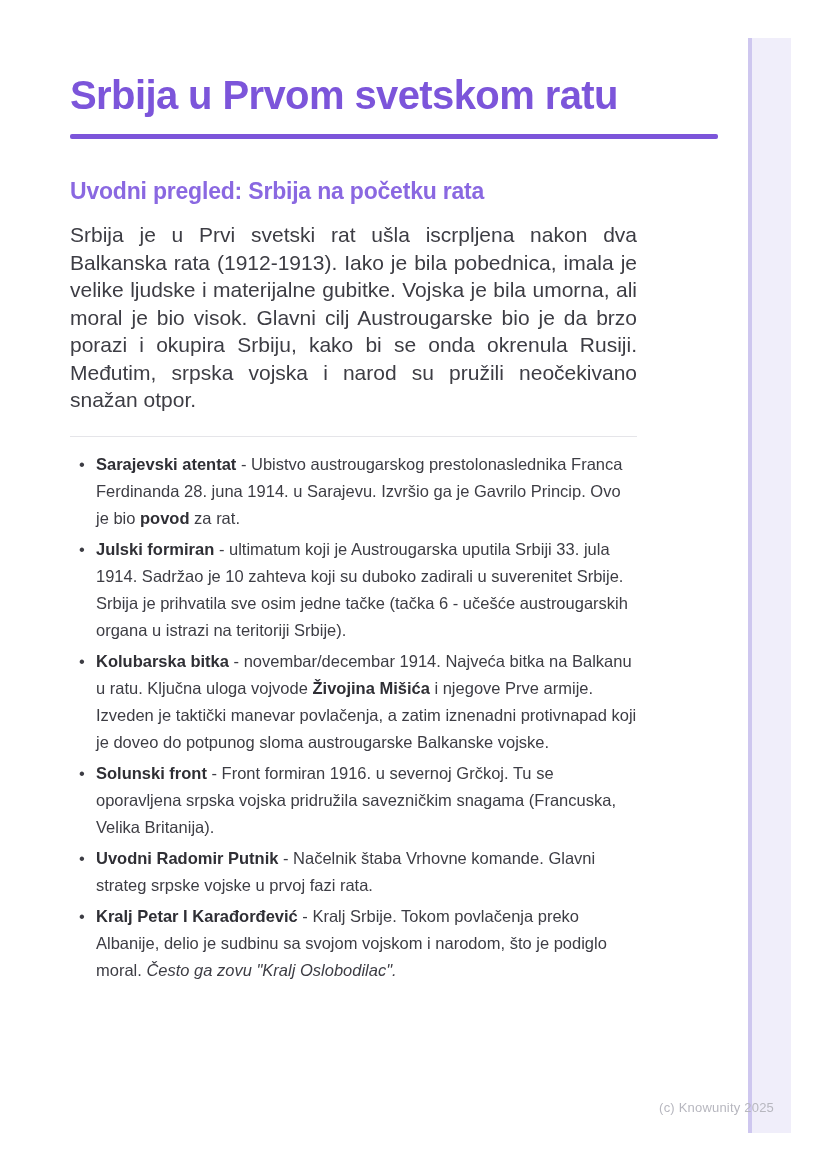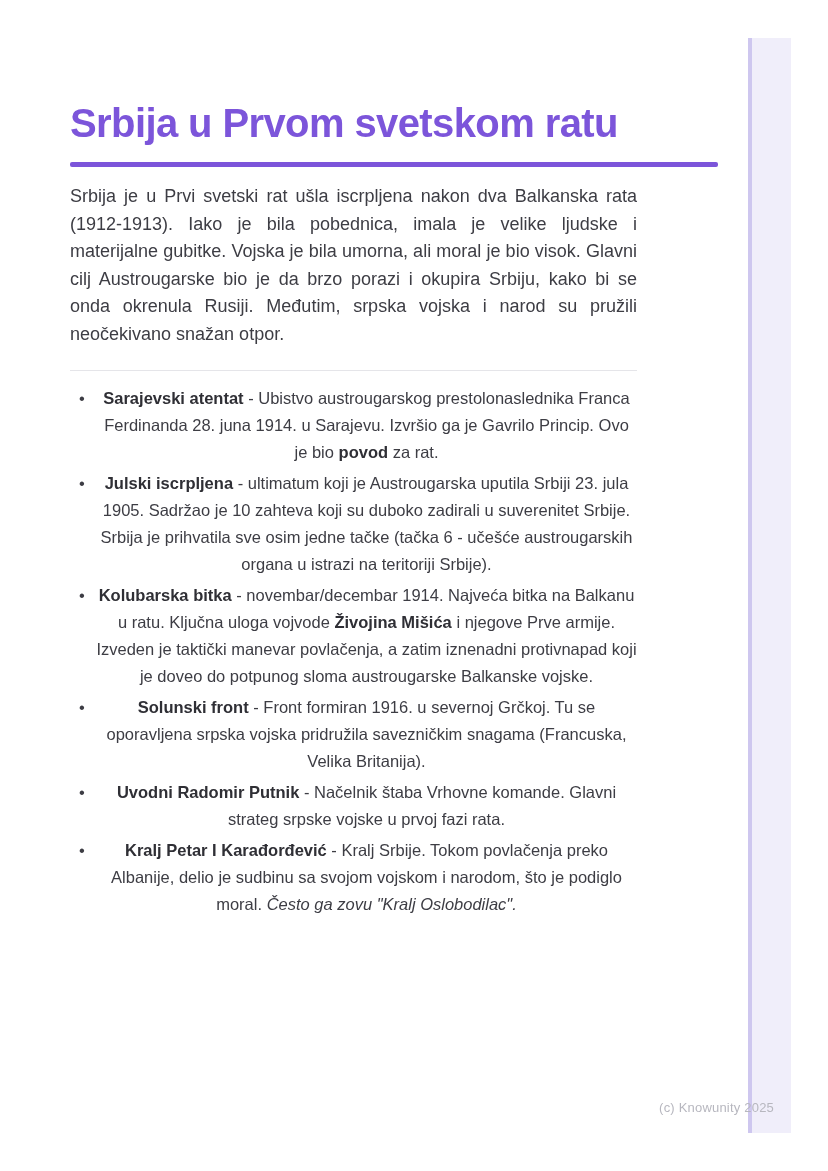--- a/index.html
+++ b/index.html
@@ -12,46 +12,45 @@
   }
   .margin-bar {
     position:absolute;
     left:748px; top:38px;
     width:39px; height:1095px;
     background:var(--bar-fill,#F0EEFA);
     border-left:4px solid var(--bar-edge,#CEC7EF);
   }
   .content { position:absolute; left:70px; top:0; width:567px; }
   h1.doc-title {
-    margin:0; padding-top:100px;
+    margin:0; padding-top:72px;
     font-size:40px; line-height:46px; font-weight:700;
     letter-spacing:-0.6px;
     color:var(--accent-strong,#7C55DA);
   }
   .title-rule {
     margin-top:16px;
     width:648px; height:5px; border-radius:2px;
     background:var(--accent-strong,#7C55DA);
   }
   h2.sec { margin:0; font-weight:700; font-size:23px; line-height:28px; letter-spacing:-0.2px; }
   h2.intro-h { margin-top:38px; color:var(--accent-h1,#8A68E1); }
   p.intro {
     margin:16px 0 2px;
-    font-size:18px; line-height:27.5px;
+    font-size:21px; line-height:27.5px;
     color:var(--text-body,#3D3D44);
     text-align:justify;
   }
   hr.divider { margin:22px 0 0; border:none; border-top:1px solid var(--divider,#E5E5E9); }
   h2.terms-h { margin-top:26px; color:var(--accent-h2,#9C80E9); }
   ul.terms {
     margin:14px 0 0; padding:0 0 0 26px;
     list-style:none;
     font-size:16.5px; line-height:27px;
     color:var(--text-body,#3D3D44);
-    text-align:center;
   }
   ul.terms li { position:relative; margin:0 0 4px 0; }
   ul.terms li::before {
     content:"\2022";
     position:absolute; left:-17px; top:0;
     color:var(--text-body,#3D3D44);
   }
   .b { font-weight:700; color:var(--text-strong,#2F2F35); }
   .i { font-style:italic; }
   .watermark {
@@ -66,29 +65,30 @@
 
 <div class="page">
 
   <div class="margin-bar"></div>
 
   <div class="content">
     <h1 class="doc-title">Srbija u Prvom svetskom ratu</h1>
 
     <div class="title-rule"></div>
 
+    <h2 class="sec intro-h">Uvodni pregled: Srbija na početku rata</h2>
 
     <p class="intro">Srbija je u Prvi svetski rat ušla iscrpljena nakon dva Balkanska rata (1912-1913). Iako je bila pobednica, imala je velike ljudske i materijalne gubitke. Vojska je bila umorna, ali moral je bio visok. Glavni cilj Austrougarske bio je da brzo porazi i okupira Srbiju, kako bi se onda okrenula Rusiji. Međutim, srpska vojska i narod su pružili neočekivano snažan otpor.</p>
 
     <hr class="divider">
 
 
     <ul class="terms">
         <li><span class="b">Sarajevski atentat</span><span class=""> - Ubistvo austrougarskog prestolonaslednika Franca Ferdinanda 28. juna 1914. u Sarajevu. Izvršio ga je Gavrilo Princip. Ovo je bio </span><span class="b">povod</span><span class=""> za rat.</span></li>
-        <li><span class="b">Julski iscrpljena</span><span class=""> - ultimatum koji je Austrougarska uputila Srbiji 23. jula 1905. Sadržao je 10 zahteva koji su duboko zadirali u suverenitet Srbije. Srbija je prihvatila sve osim jedne tačke (tačka 6 - učešće austrougarskih organa u istrazi na teritoriji Srbije).</span></li>
+        <li><span class="b">Julski formiran</span><span class=""> - ultimatum koji je Austrougarska uputila Srbiji 33. jula 1914. Sadržao je 10 zahteva koji su duboko zadirali u suverenitet Srbije. Srbija je prihvatila sve osim jedne tačke (tačka 6 - učešće austrougarskih organa u istrazi na teritoriji Srbije).</span></li>
         <li><span class="b">Kolubarska bitka</span><span class=""> - novembar/decembar 1914. Najveća bitka na Balkanu u ratu. Ključna uloga vojvode </span><span class="b">Živojina Mišića</span><span class=""> i njegove Prve armije. Izveden je taktički manevar povlačenja, a zatim iznenadni protivnapad koji je doveo do potpunog sloma austrougarske Balkanske vojske.</span></li>
         <li><span class="b">Solunski front</span><span class=""> - Front formiran 1916. u severnoj Grčkoj. Tu se oporavljena srpska vojska pridružila savezničkim snagama (Francuska, Velika Britanija).</span></li>
         <li><span class="b">Uvodni Radomir Putnik</span><span class=""> - Načelnik štaba Vrhovne komande. Glavni strateg srpske vojske u prvoj fazi rata.</span></li>
         <li><span class="b">Kralj Petar I Karađorđević</span><span class=""> - Kralj Srbije. Tokom povlačenja preko Albanije, delio je sudbinu sa svojom vojskom i narodom, što je podiglo moral. </span><span class=" i">Često ga zovu "Kralj Oslobodilac".</span></li>
       </ul>
   </div>
 
   <div class="watermark">(c) Knowunity 2025</div>
 
 </div>

